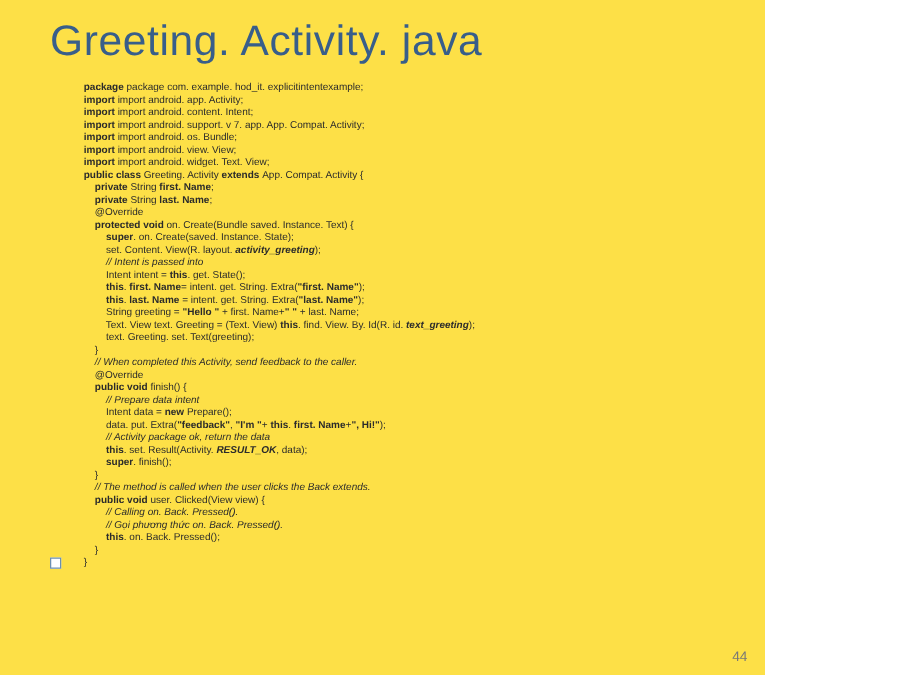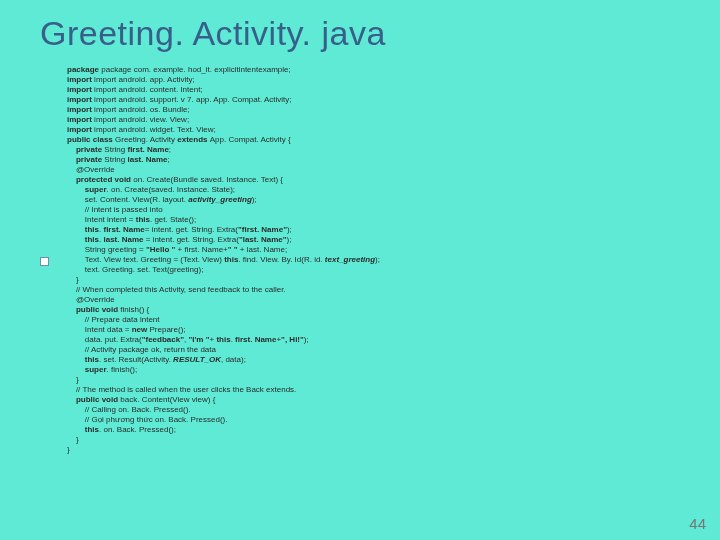--- a/index.html
+++ b/index.html
@@ -5,62 +5,62 @@
   html, body {
     margin: 0;
     padding: 0;
     width: 720px;
     height: 540px;
     background: #fff;
     font-family: Arial, Helvetica, sans-serif;
     overflow: hidden;
   }
   .slide {
-    width: 720px;
+    width: 612px;
     height: 540px;
     position: relative;
     box-sizing: border-box;
     padding: 14px 0 0 40px;
-    background: #5eead4;
+    background: #fde047;
   }
   .title {
     font-size: 34px;
     color: #385e8a;
     font-weight: 400;
     margin: 0 0 12px 0;
     letter-spacing: .5px;
   }
   .row {
     display: flex;
-    align-items: center;
+    align-items: flex-end;
   }
   .bullet {
     width: 7px;
     height: 7px;
     border: 1.5px solid #6b8fb3;
     background: #fff;
     margin-top: 2px;
     margin-right: 18px;
     flex: 0 0 auto;
   }
   .code {
     font-family: Verdana, Geneva, sans-serif;
     font-size: 8px;
     line-height: 1.25;
     color: #2b2b2b;
     white-space: pre;
   }
   .code b { font-weight: 700; }
   .code i { }
-  .code .com { color: #2b2b2b; }
+  .code .com { font-style: italic; color: #2b2b2b; }
   .pagenum {
     position: absolute;
     right: 14px;
     bottom: 8px;
-    font-size: 15px;
+    font-size: 11px;
     color: #777;
   }
 </style>
 </head>
 <body>
 
 <div class="slide">
   <h1 class="title">Greeting. Activity. java</h1>
 
   <div class="row">
@@ -92,21 +92,21 @@
 <span>    @Override</span>
 <b>    public void </b><span>finish() {</span>
 <span class="com">        // Prepare data intent</span>
 <span>        Intent data = </span><b>new </b><span>Prepare();</span>
 <span>        data. put. Extra(</span><b>"feedback"</b><span>, </span><b>"I'm "</b><span>+ </span><b>this</b><span>. </span><b>first. Name</b><span>+</span><b>", Hi!"</b><span>);</span>
 <span class="com">        // Activity package ok, return the data</span>
 <b>        this</b><span>. set. Result(Activity. </span><b><i>RESULT_OK</i></b><span>, data);</span>
 <b>        super</b><span>. finish();</span>
 <span>    }</span>
 <span class="com">    // The method is called when the user clicks the Back extends.</span>
-<b>    public void </b><span>back. Content(View view) {</span>
+<b>    public void </b><span>user. Clicked(View view) {</span>
 <span class="com">        // Calling on. Back. Pressed().</span>
 <span class="com">        // Gọi phương thức on. Back. Pressed().</span>
 <b>        this</b><span>. on. Back. Pressed();</span>
 <span>    }</span>
 <span>}</span></div>
   </div>
 
   <div class="pagenum">44</div>
 </div>
 

